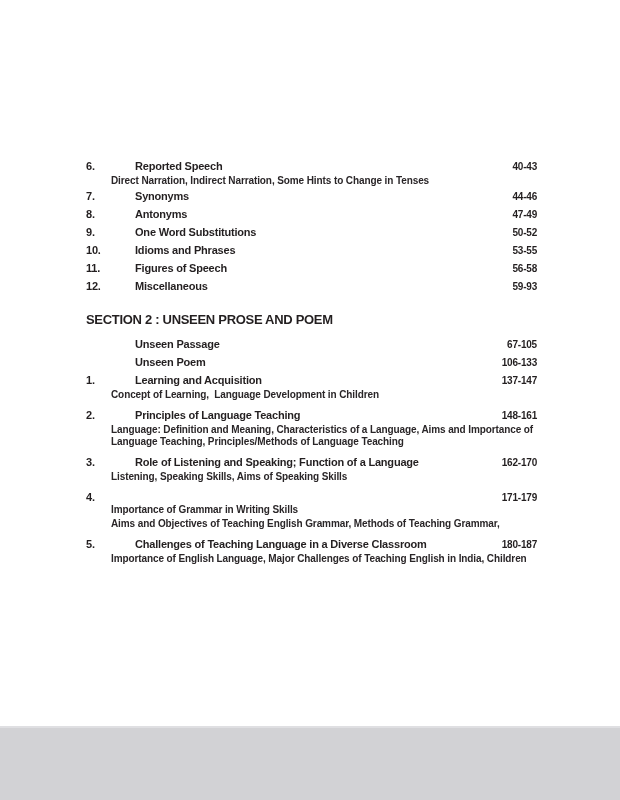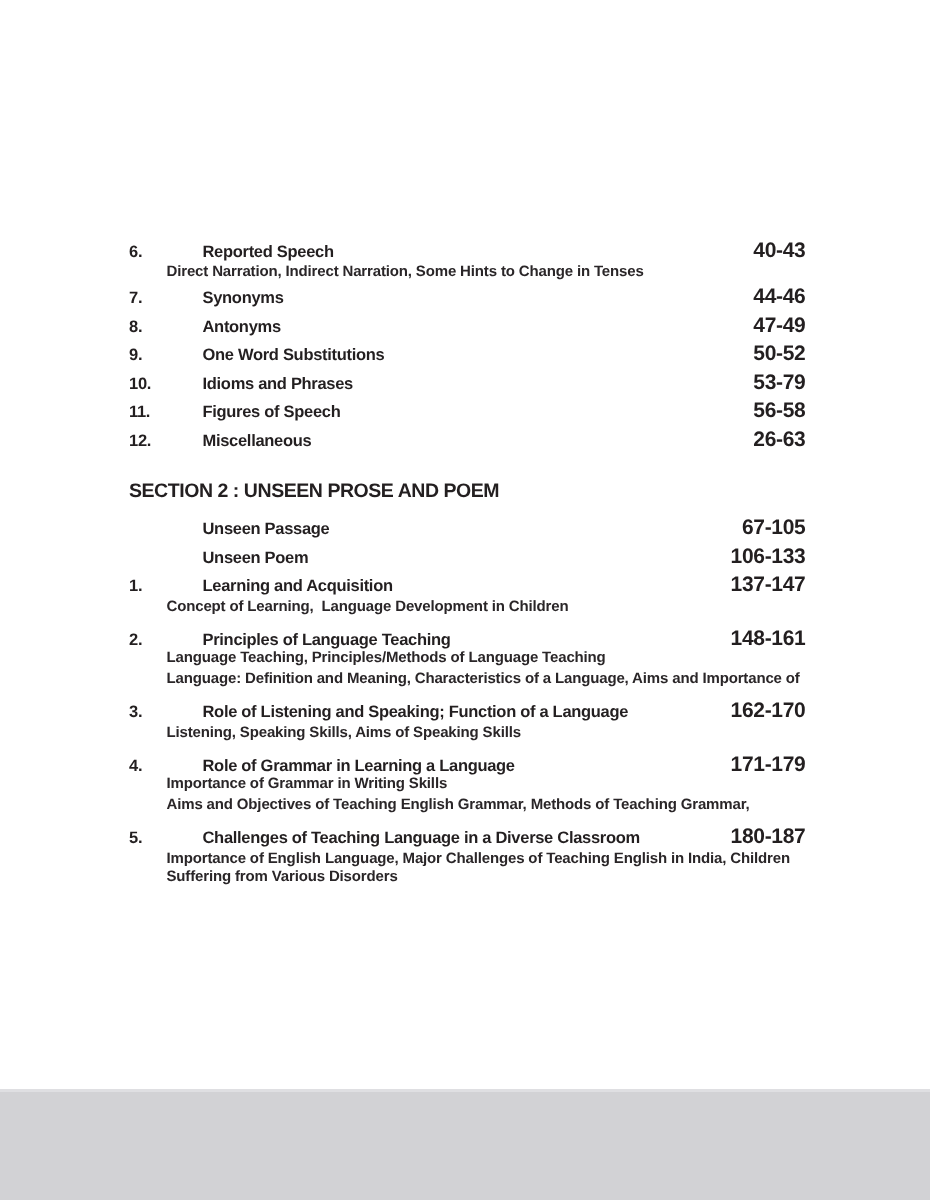--- a/index.html
+++ b/index.html
@@ -54,21 +54,21 @@
   }
   .entry .title {
     font-size: 11px;
     font-weight: 700;
     letter-spacing: -0.2px;
     white-space: nowrap;
     margin-left: 24px;
   }
   .entry .pages {
     margin-left: auto;
-    font-size: 14px;
+    font-size: 10px;
     font-weight: 700;
     letter-spacing: -0.2px;
     white-space: nowrap;
   }
   .entry .desc {
     margin-top: 2px;
     padding-left: 25px;
     font-size: 10px;
     font-weight: 700;
     letter-spacing: -0.1px;
@@ -132,37 +132,37 @@
         <span class="num">9.</span>
         <span class="title">One Word Substitutions</span>
         <span class="pages">50-52</span>
       </div>
     </div>
 
     <div class="entry">
       <div class="head">
         <span class="num">10.</span>
         <span class="title">Idioms and Phrases</span>
-        <span class="pages">53-79</span>
+        <span class="pages">53-55</span>
       </div>
     </div>
 
     <div class="entry">
       <div class="head">
         <span class="num">11.</span>
         <span class="title">Figures of Speech</span>
         <span class="pages">56-58</span>
       </div>
     </div>
 
     <div class="entry">
       <div class="head">
         <span class="num">12.</span>
         <span class="title">Miscellaneous</span>
-        <span class="pages">26-63</span>
+        <span class="pages">59-93</span>
       </div>
     </div>
 
     <div class="section-heading">SECTION 2 : UNSEEN PROSE AND POEM</div>
 
     <div class="entry">
       <div class="head">
         <span class="num"></span>
         <span class="title">Unseen Passage</span>
         <span class="pages">67-105</span>
@@ -188,50 +188,48 @@
         </div>
         <div class="desc">Concept of Learning,  Language Development in Children</div>
       </div>
 
       <div class="entry has-desc">
         <div class="head">
           <span class="num">2.</span>
           <span class="title">Principles of Language Teaching</span>
           <span class="pages">148-161</span>
         </div>
+        <div class="desc">Language: Definition and Meaning, Characteristics of a Language, Aims and Importance of</div>
         <div class="desc" style="margin-top:0;">Language Teaching, Principles/Methods of Language Teaching</div>
-        <div class="desc">Language: Definition and Meaning, Characteristics of a Language, Aims and Importance of</div>
       </div>
 
       <div class="entry has-desc">
         <div class="head">
           <span class="num">3.</span>
           <span class="title">Role of Listening and Speaking; Function of a Language</span>
           <span class="pages">162-170</span>
         </div>
         <div class="desc">Listening, Speaking Skills, Aims of Speaking Skills</div>
       </div>
 
       <div class="entry has-desc">
         <div class="head">
           <span class="num">4.</span>
-          <span class="title">Role of Grammar in Learning a Language</span>
           <span class="pages">171-179</span>
         </div>
         <div class="desc" style="margin-top:0;">Importance of Grammar in Writing Skills</div>
         <div class="desc">Aims and Objectives of Teaching English Grammar, Methods of Teaching Grammar,</div>
       </div>
 
       <div class="entry has-desc">
         <div class="head">
           <span class="num">5.</span>
           <span class="title">Challenges of Teaching Language in a Diverse Classroom</span>
           <span class="pages">180-187</span>
         </div>
         <div class="desc">Importance of English Language, Major Challenges of Teaching English in India, Children</div>
-        <div class="desc" style="margin-top:0;">Suffering from Various Disorders</div>
       </div>
 
     </div>
   </div>
 
   <div class="desk-strip"></div>
 </div>
 
 </body></html>

